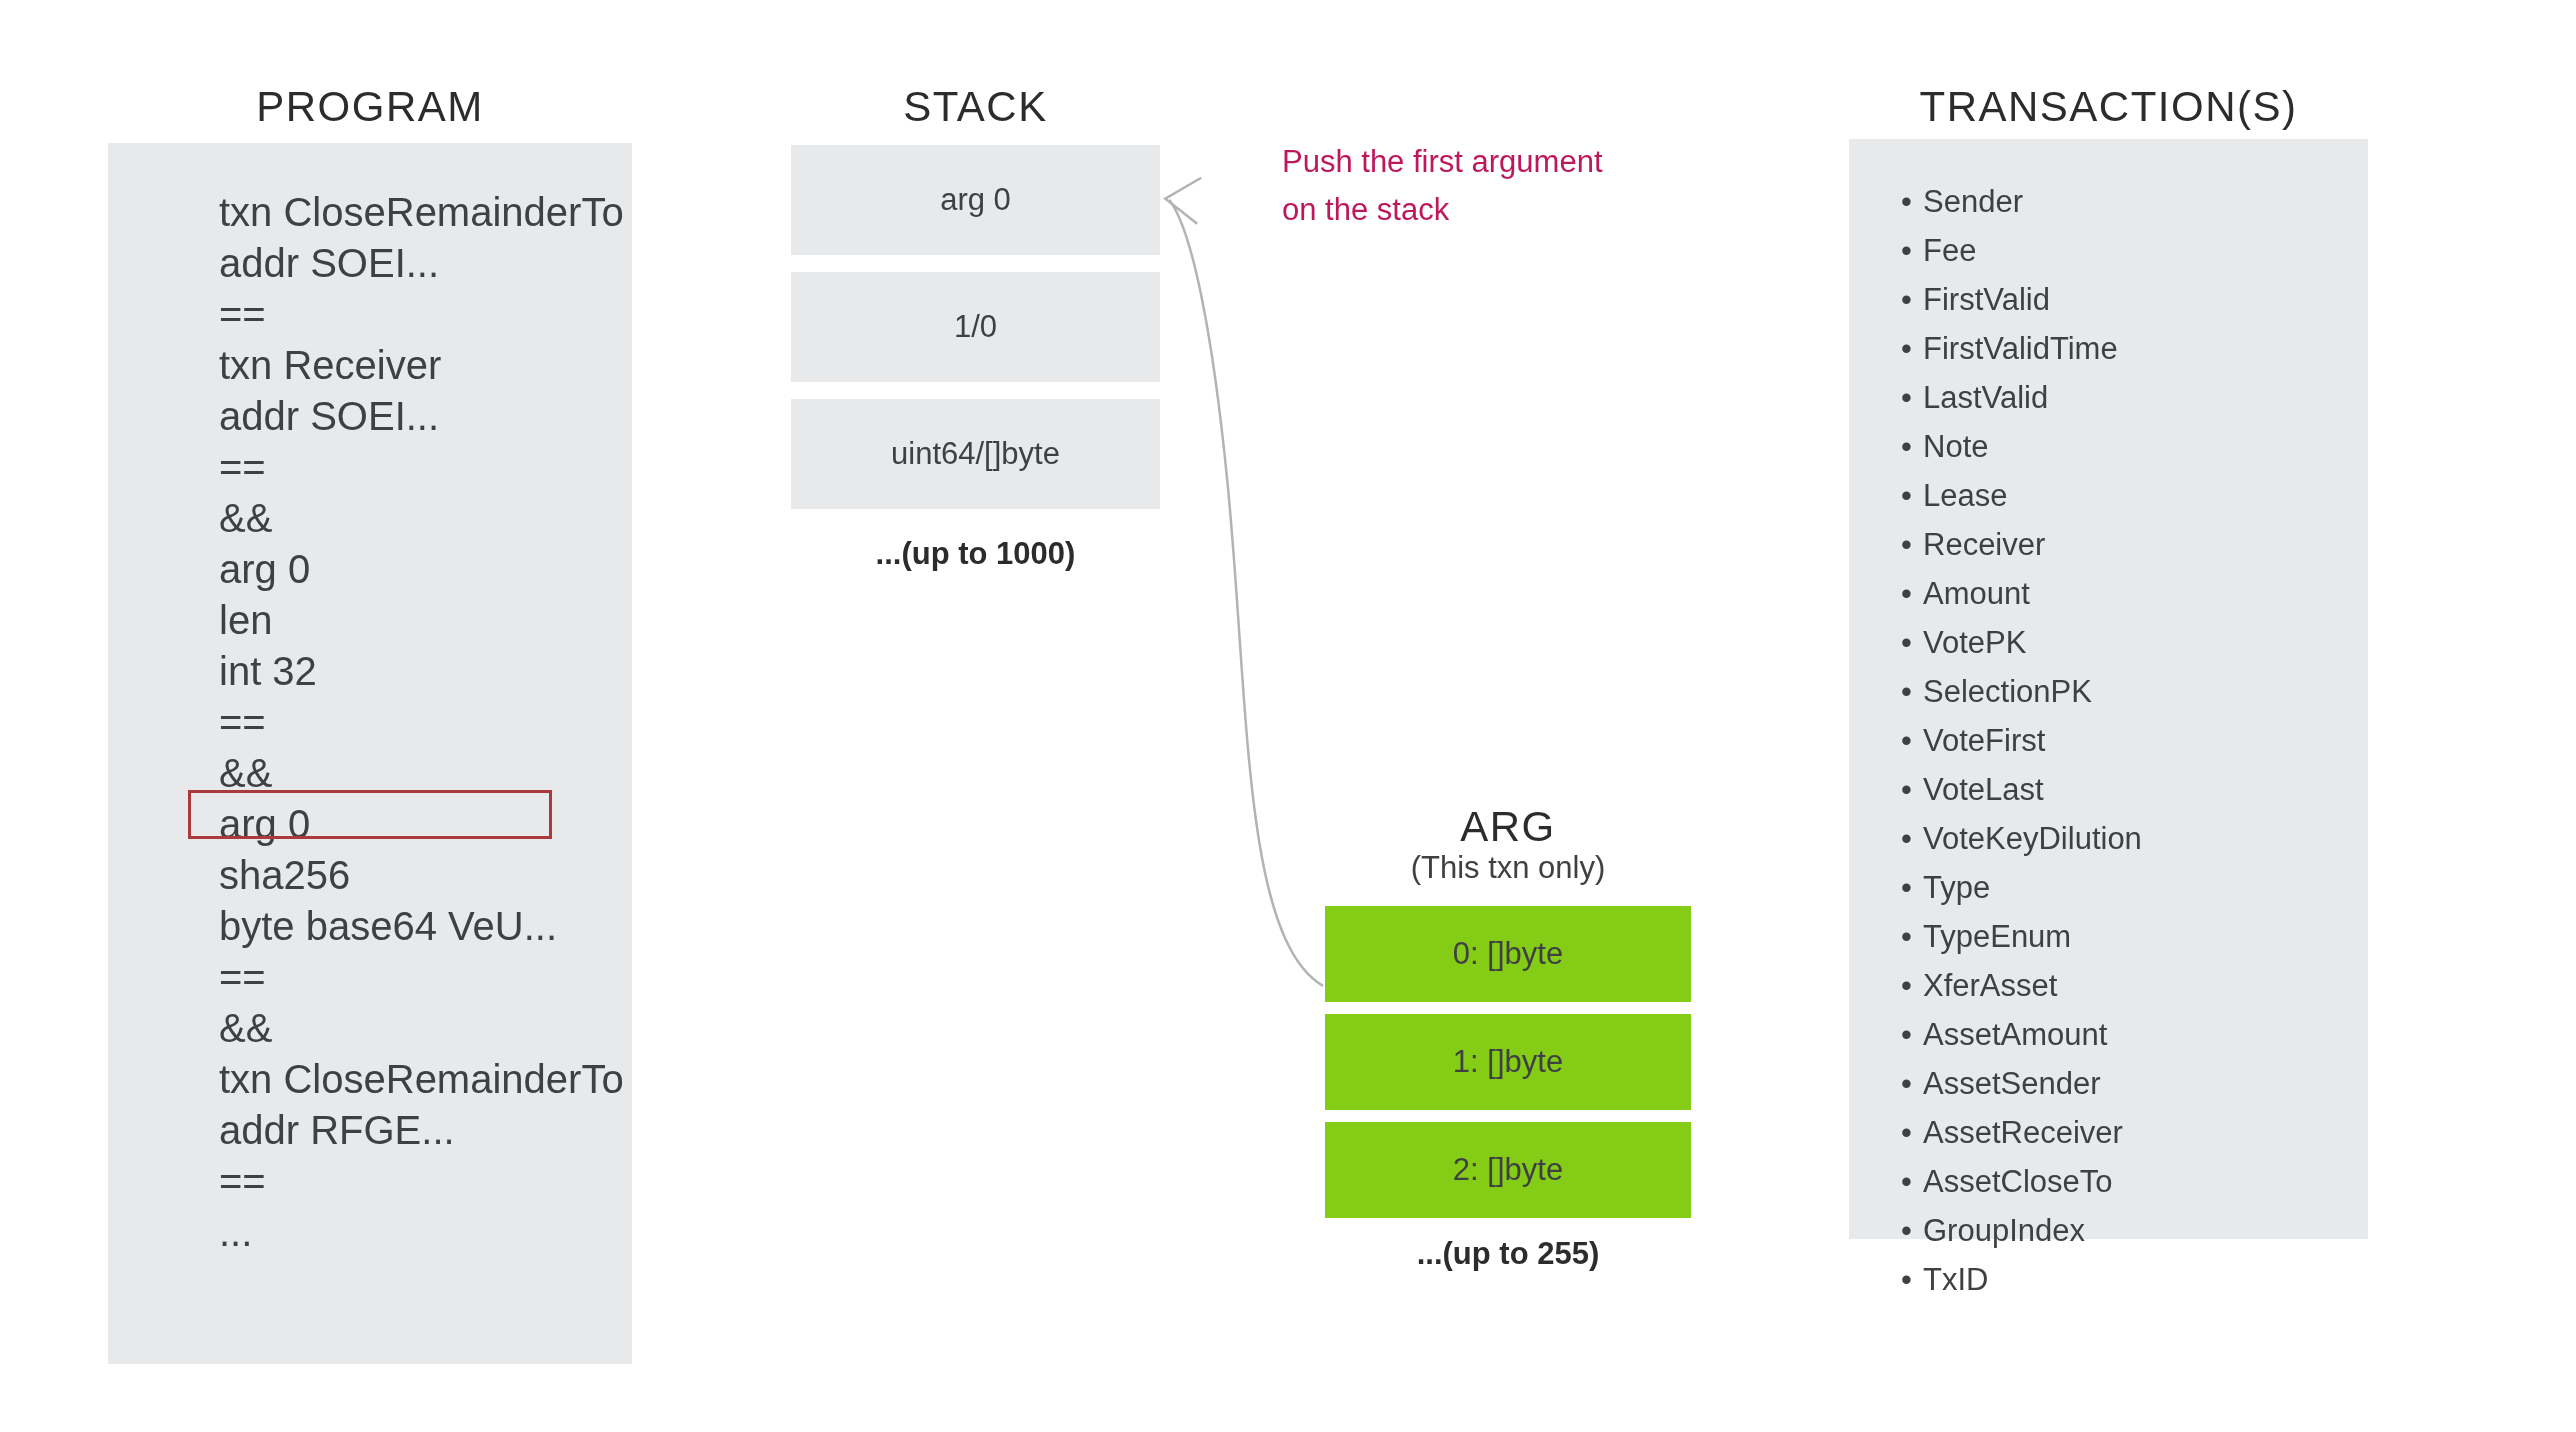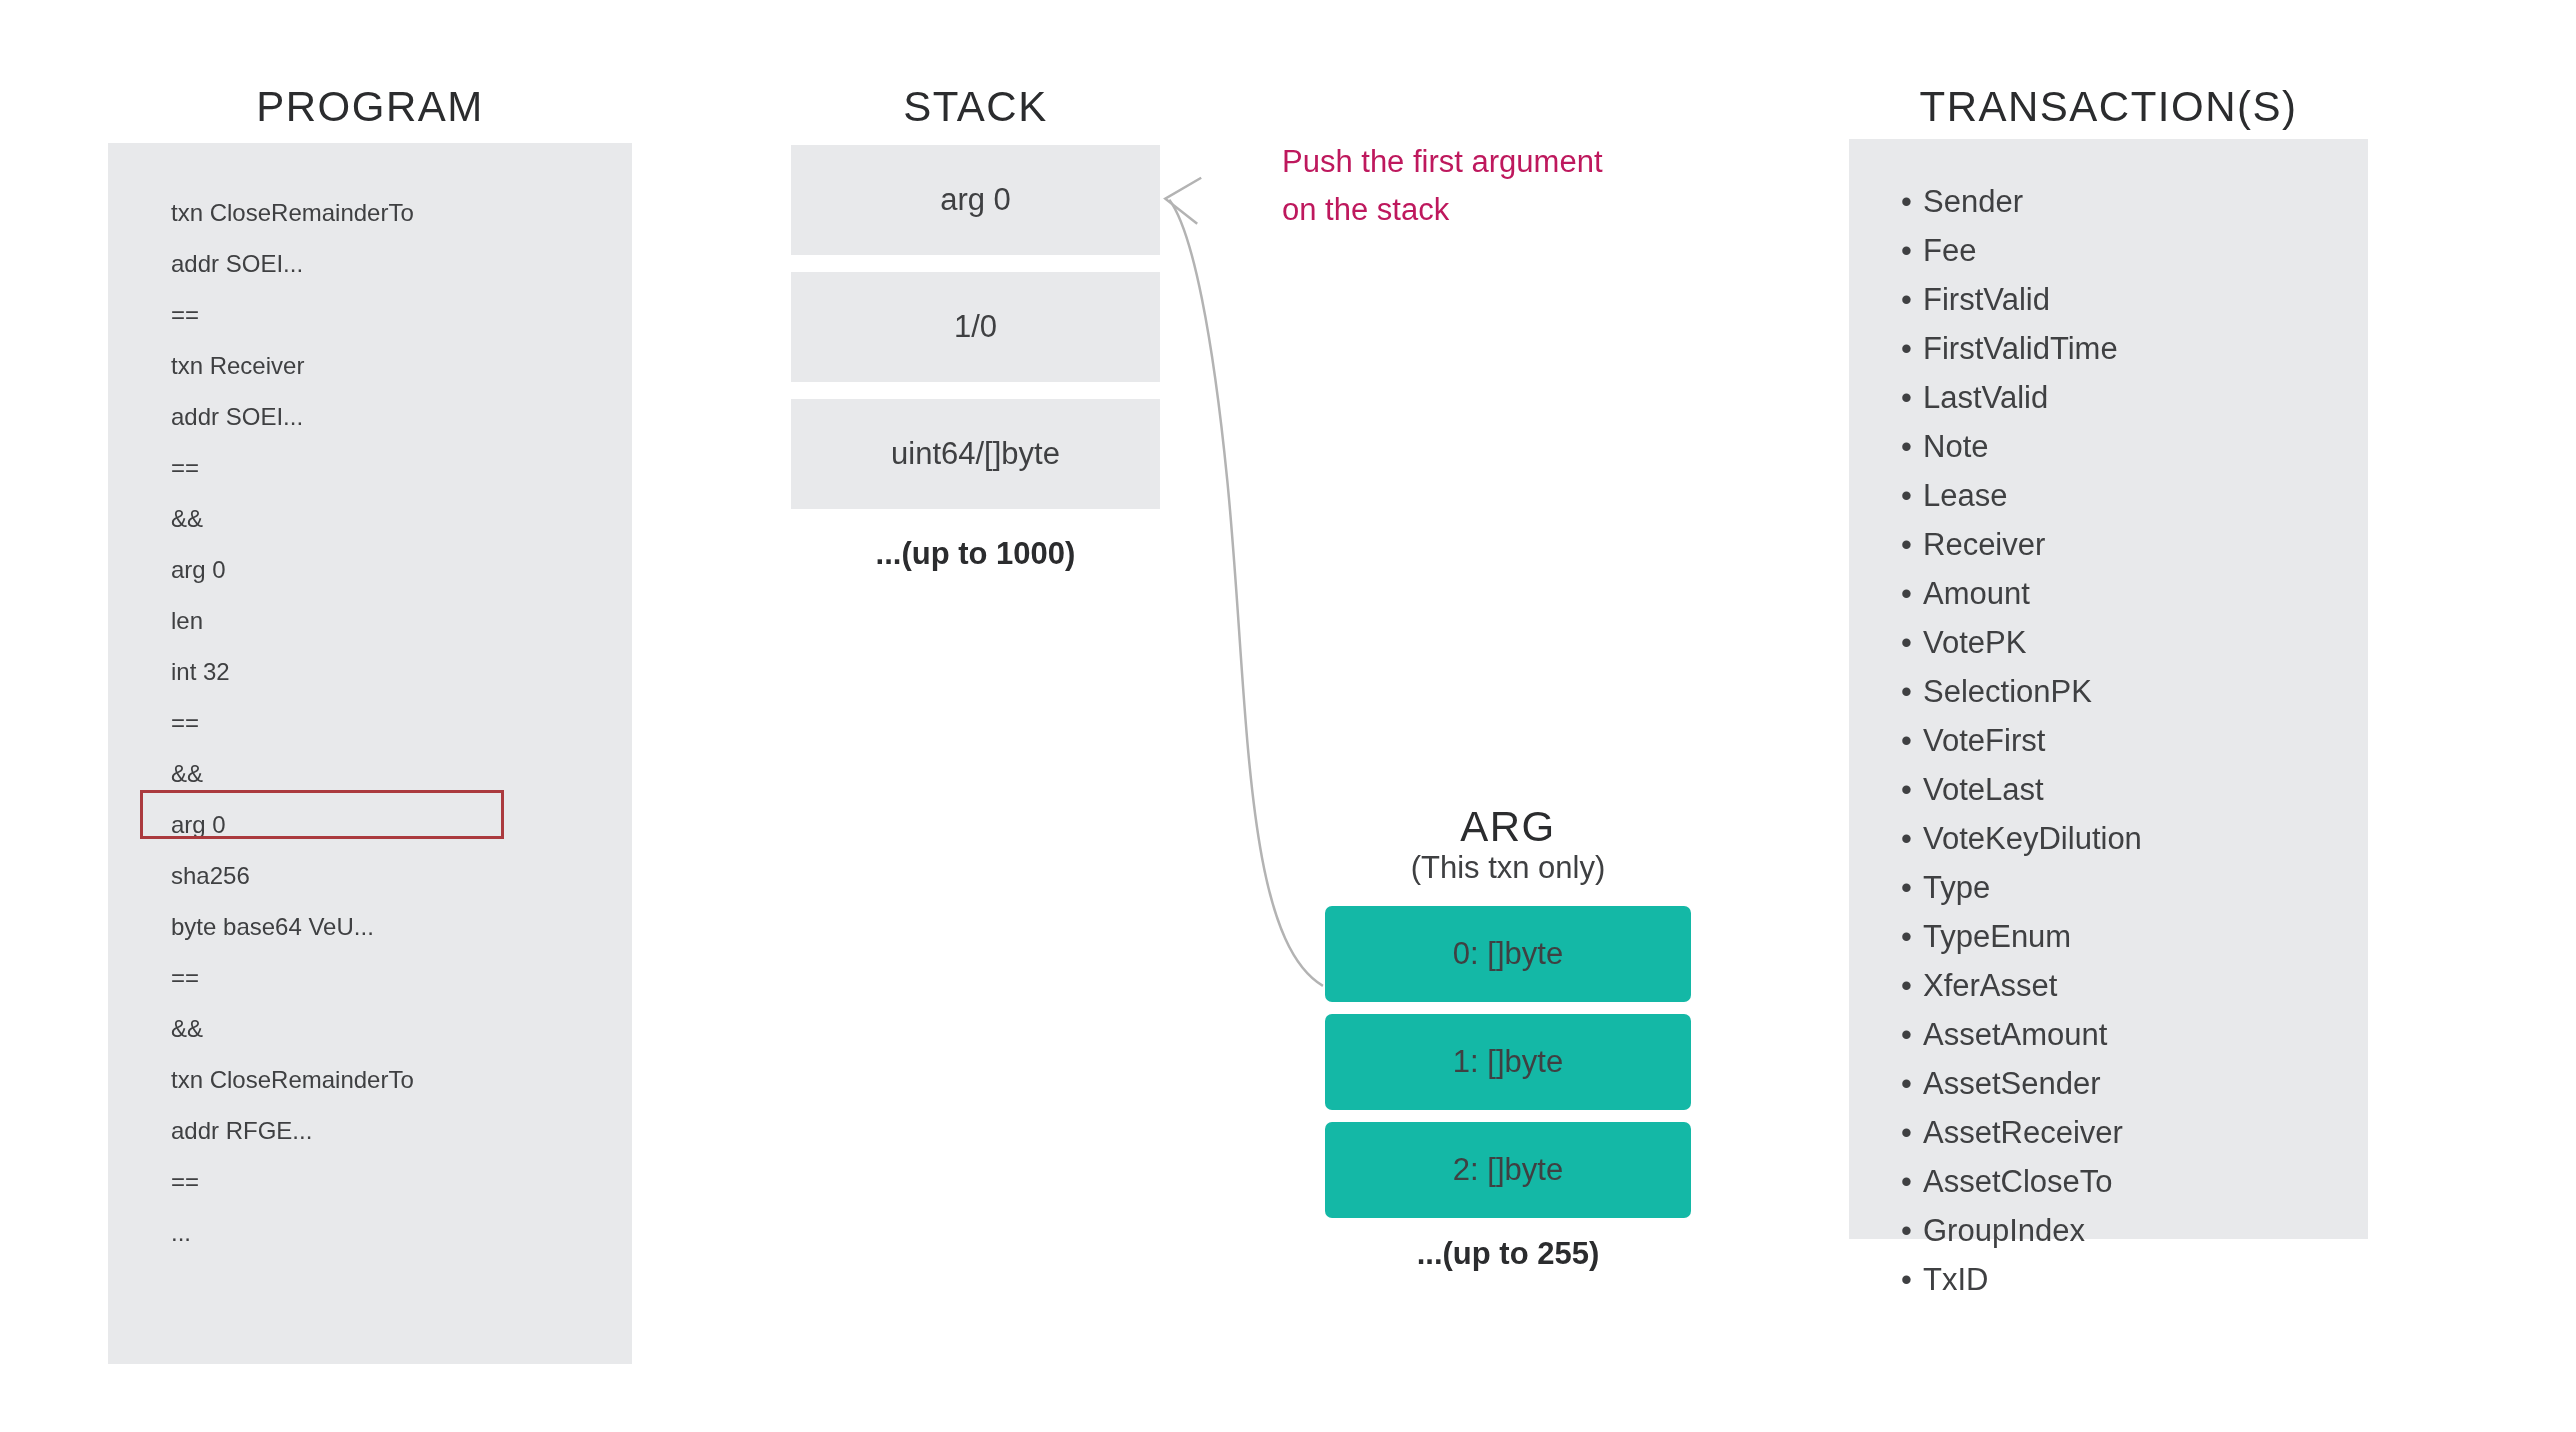--- a/index.html
+++ b/index.html
@@ -31,22 +31,23 @@
     width: 524px; height: 1221px;
     background: #e8e9eb;
     box-sizing: border-box;
     padding-top: 44px;
   }
   .pline {
     position: relative;
     height: 51px;
     line-height: 51px;
     padding-left: 63px;
-    font-size: 24px;
-    white-space: nowrap;
+    font-size: 40px;
+    white-space: nowrap;
+    margin-left: 48px;
   }
   .pline.highlighted::after {
     content: "";
     position: absolute;
     left: 32px; top: -9px;
     width: 358px; height: 43px;
     border: 3px solid #ab3a3e;
   }
   
   .stack-title { left: 791px; width: 369px; }
@@ -81,25 +82,24 @@
     left: 1325px; top: 850px; width: 366px;
     text-align: center;
     font-size: 31px;
     color: #3f4042;
     white-space: nowrap;
   }
   .arg-list { position: absolute; left: 1325px; top: 906px; width: 366px; }
   .arg-box {
     width: 366px; height: 96px;
     margin-bottom: 12px;
-    background: #14b8a6;
+    background: #84cc16;
     display: flex; align-items: center; justify-content: center;
     font-size: 31px;
     white-space: nowrap;
-    border-radius: 7px;
   }
   .arg-footnote {
     position: absolute;
     left: 1325px; top: 1236px; width: 366px;
     text-align: center;
     font-size: 31px; font-weight: bold;
     color: #2b2c2e;
   }
   
   .txn-title { left: 1849px; width: 519px; }

